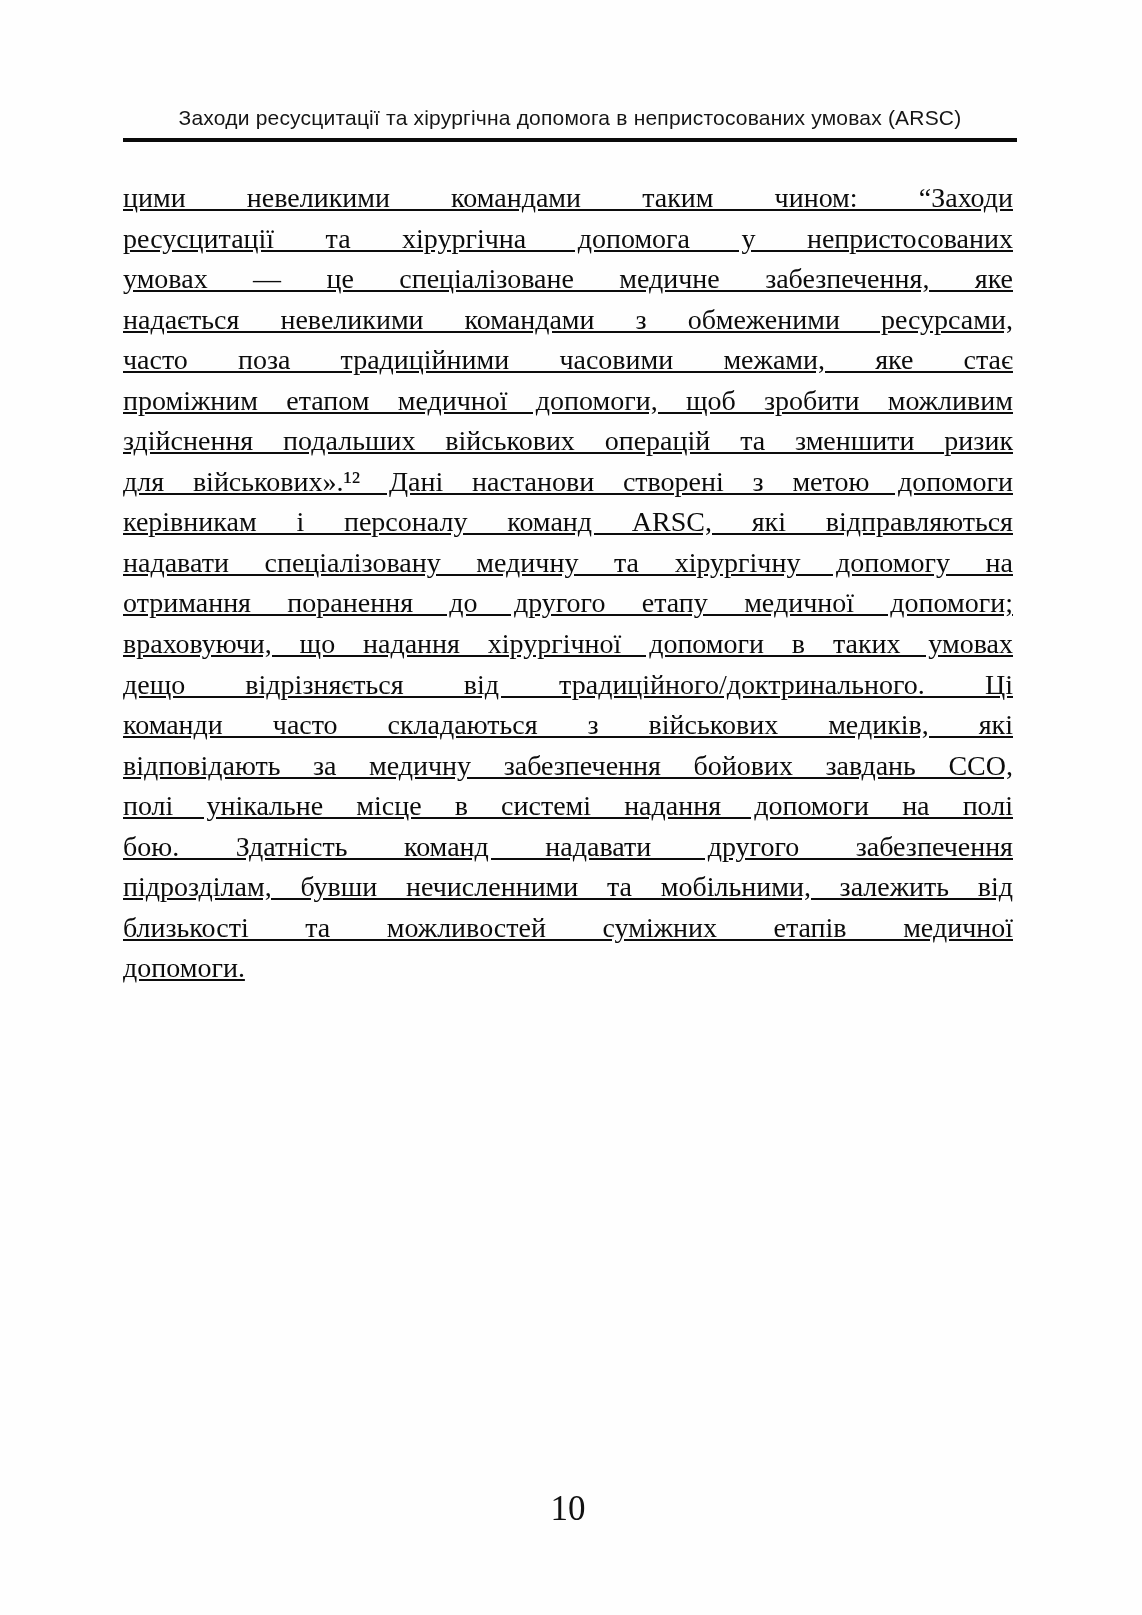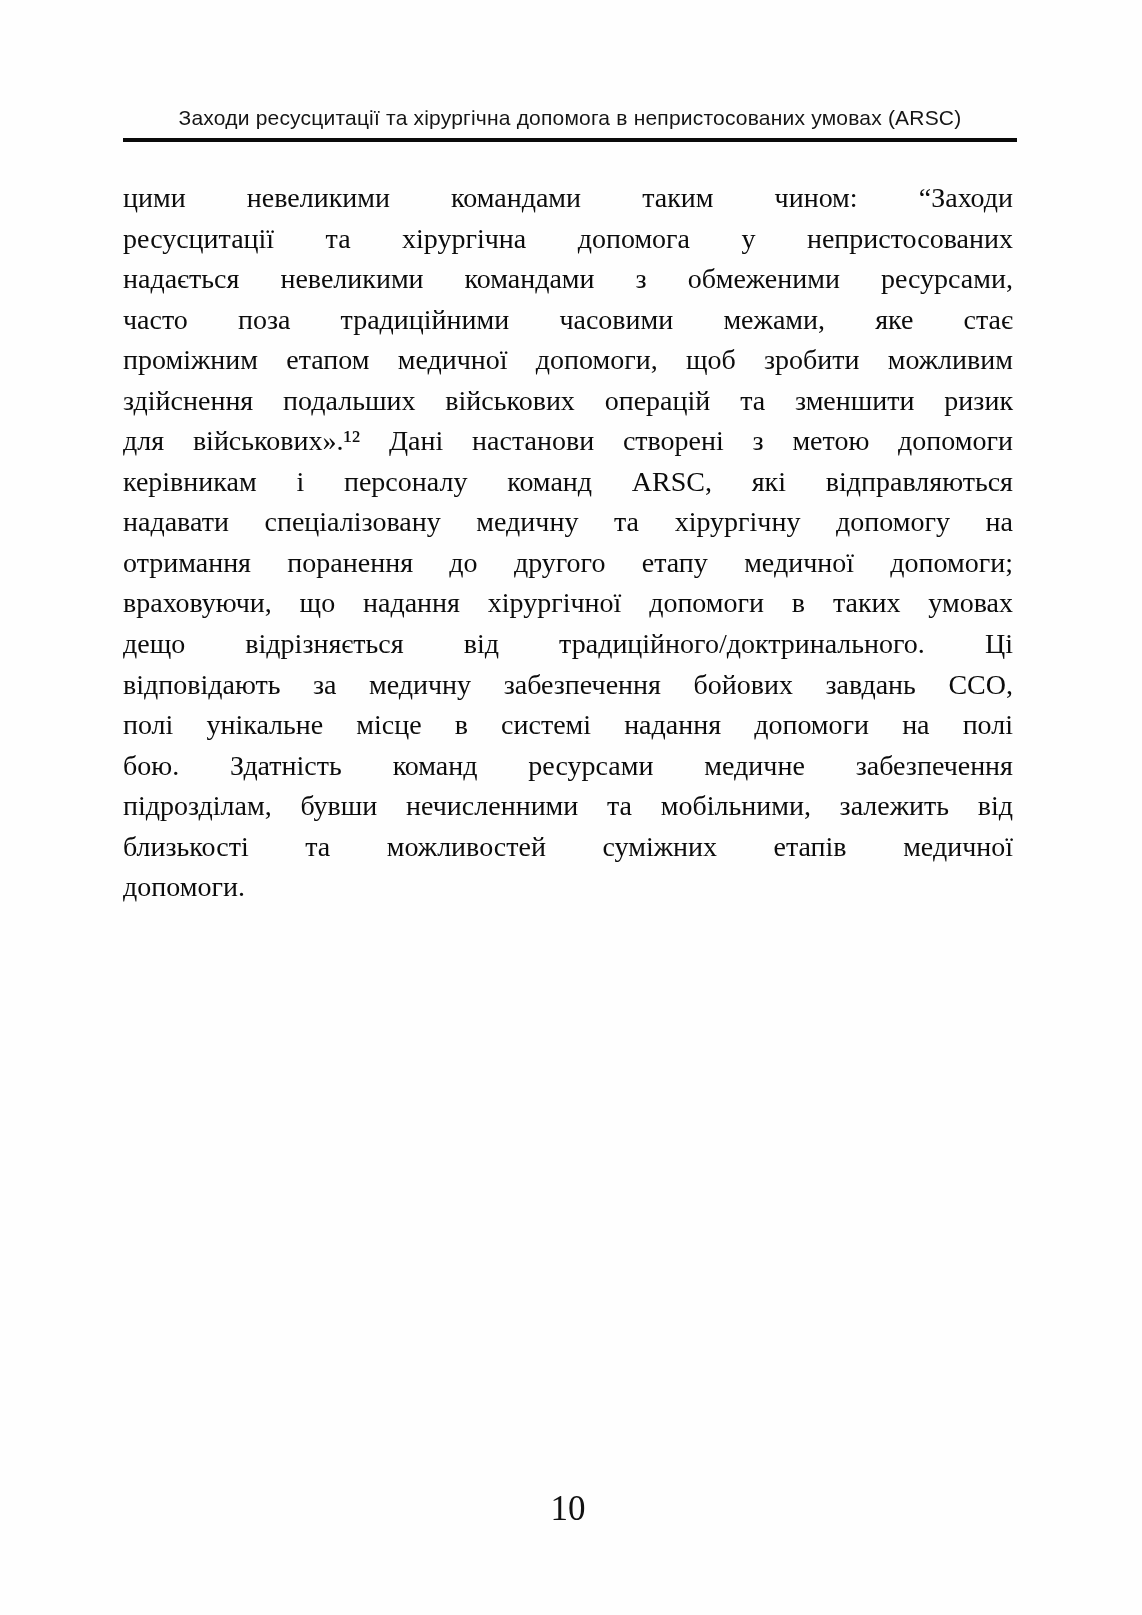--- a/index.html
+++ b/index.html
@@ -35,20 +35,21 @@
     height: 4px;
     background: #0a0a0a;
   }
   .body-text {
     position: absolute;
     left: 123px;
     top: 178px;
     width: 890px;
     font-size: 28px;
     color: #0c0c0c;
+    text-decoration: underline;
   }
   .text-line {
     display: block;
     height: 40.55px;
     line-height: 40.55px;
     text-align: justify;
     text-align-last: justify;
     white-space: normal;
   }
   .text-line.last {
@@ -71,33 +72,35 @@
 <div class="page">
 
   <div class="header">
     <div class="header-title">Заходи ресусцитації та хірургічна допомога в непристосованих умовах (ARSC)</div>
     <div class="header-rule"></div>
   </div>
 
   <div class="body-text">
     <span class="text-line">цими невеликими командами таким чином: “Заходи</span>
     <span class="text-line">ресусцитації та хірургічна допомога у непристосованих</span>
+    <span class="text-line">умовах — це спеціалізоване медичне забезпечення, яке</span>
     <span class="text-line">надається невеликими командами з обмеженими ресурсами,</span>
     <span class="text-line">часто поза традиційними часовими межами, яке стає</span>
     <span class="text-line">проміжним етапом медичної допомоги, щоб зробити можливим</span>
     <span class="text-line">здійснення подальших військових операцій та зменшити ризик</span>
     <span class="text-line">для військових».¹² Дані настанови створені з метою допомоги</span>
     <span class="text-line">керівникам і персоналу команд ARSC, які відправляються</span>
     <span class="text-line">надавати спеціалізовану медичну та хірургічну допомогу на</span>
     <span class="text-line">отримання поранення до другого етапу медичної допомоги;</span>
     <span class="text-line">враховуючи, що надання хірургічної допомоги в таких умовах</span>
     <span class="text-line">дещо відрізняється від традиційного/доктринального. Ці</span>
+    <span class="text-line">команди часто складаються з військових медиків, які</span>
     <span class="text-line">відповідають за медичну забезпечення бойових завдань ССО,</span>
     <span class="text-line">полі унікальне місце в системі надання допомоги на полі</span>
-    <span class="text-line">бою. Здатність команд ресурсами медичне забезпечення</span>
+    <span class="text-line">бою. Здатність команд надавати другого забезпечення</span>
     <span class="text-line">підрозділам, бувши нечисленними та мобільними, залежить від</span>
     <span class="text-line">близькості та можливостей суміжних етапів медичної</span>
     <span class="text-line last">допомоги.</span>
   </div>
 
   <div class="page-number">10</div>
 
 </div>
 
 </body></html>

